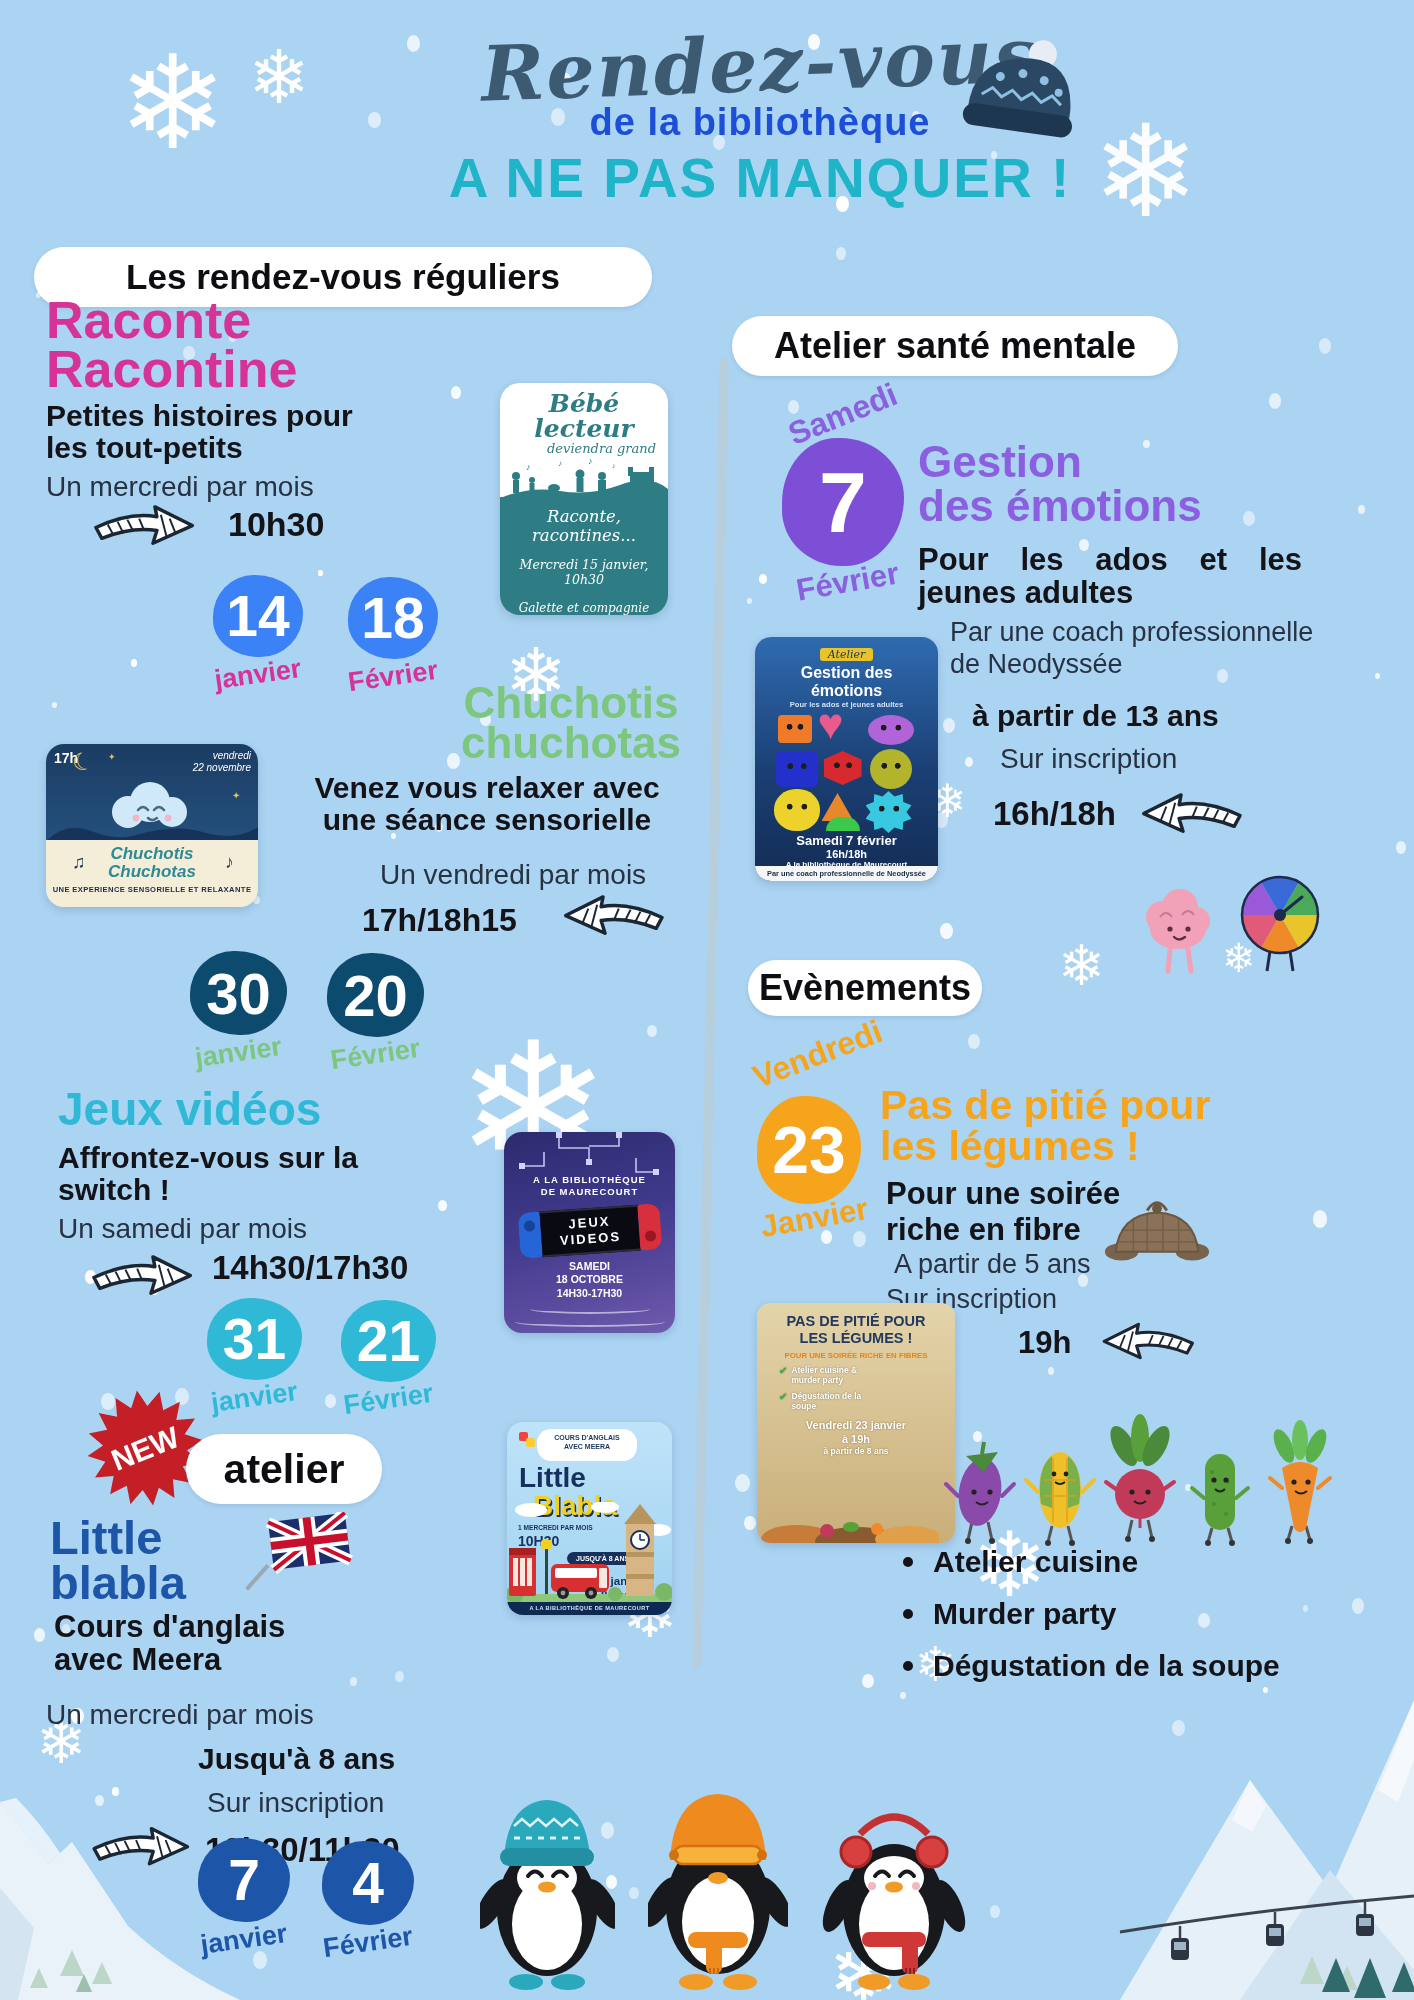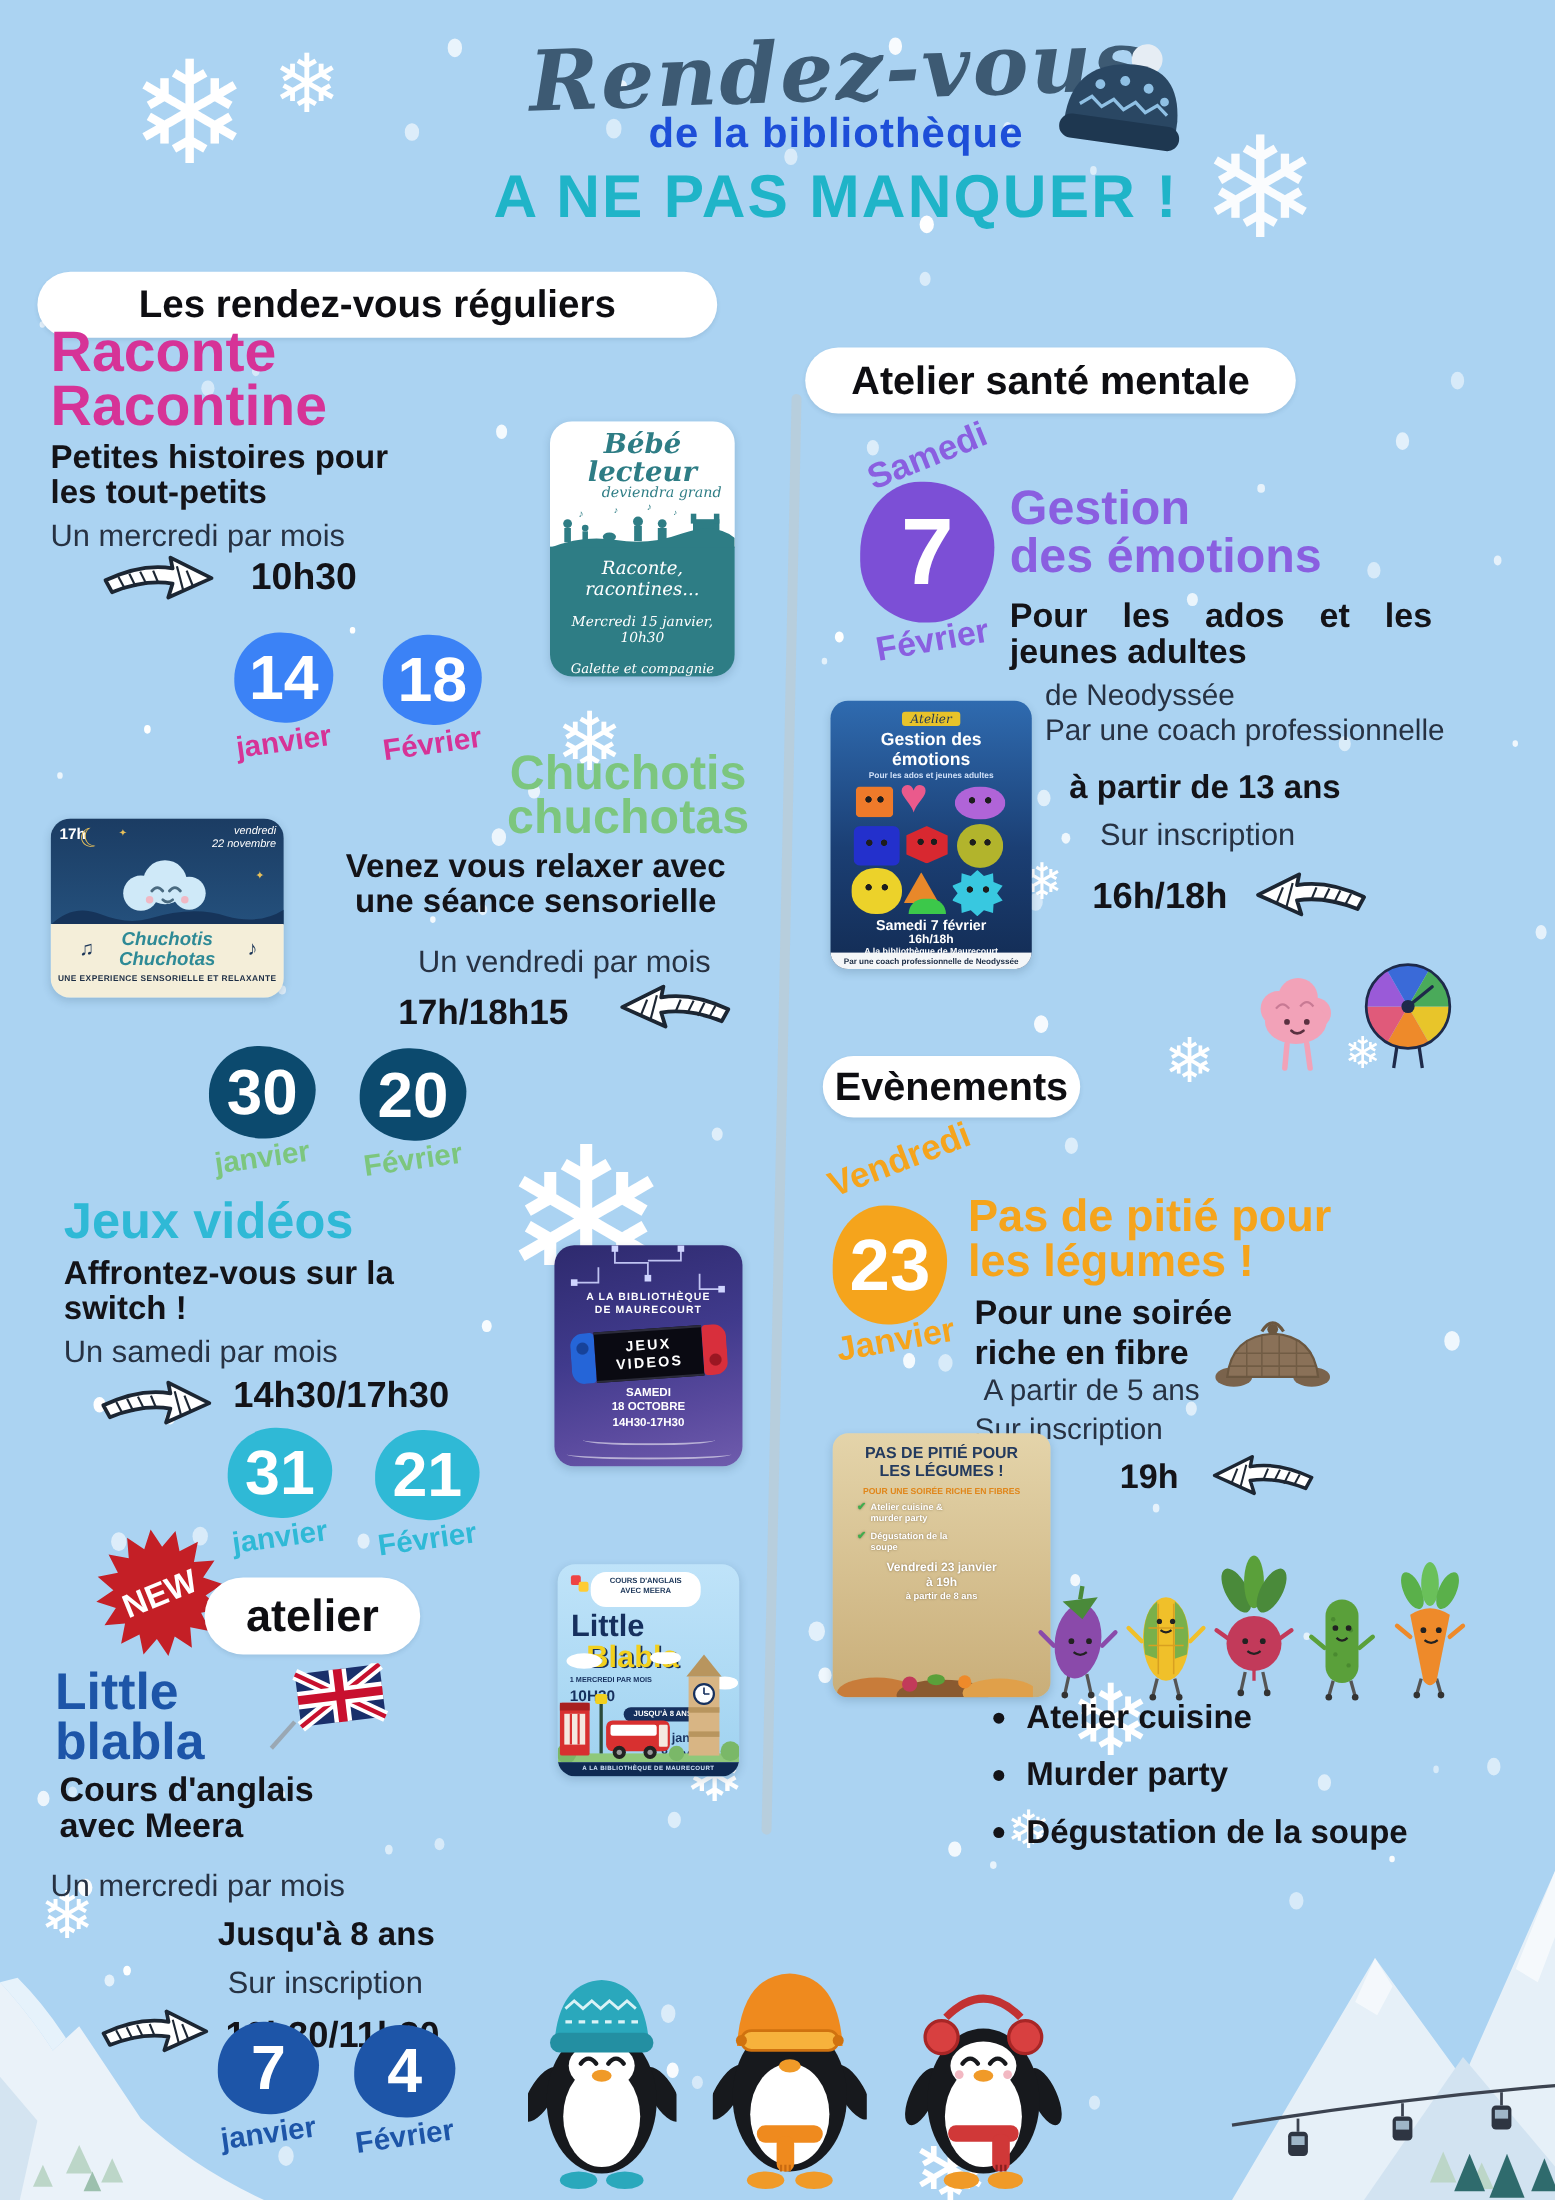--- a/index.html
+++ b/index.html
@@ -531,22 +531,22 @@
 
 <div class="bigtxt c-purple" style="left:918px;top:440px;font-size:44px;line-height:1;">
   <div>Gestion</div>
   <div>des émotions</div>
 </div>
 <div class="bigtxt" style="left:918px;top:543px;width:384px;font-size:31px;">
   <div class="just">Pour les ados et les</div>
   <div>jeunes adultes</div>
 </div>
 <div class="reg" style="left:950px;top:616px;font-size:27px;">
+  <div>Par une coach professionnelle</div>
   <div>de Neodyssée</div>
-  <div>Par une coach professionnelle</div>
 </div>
 <div class="bigtxt" style="left:972px;top:700px;font-size:30px;">à partir de 13 ans</div>
 <div class="reg" style="left:1000px;top:742px;font-size:28px;">Sur inscription</div>
 <div class="bigtxt" style="left:993px;top:796px;font-size:33px;">16h/18h</div>
 <svg class="arrow flip" style="left:1126px;top:786px;" width="118" height="63">
     <use href="#doodle-arrow"></use>
   </svg>
 
 <div class="card gcard" style="left:755px;top:637px;width:167px;height:237px;border-radius:16px;">
   <span class="gtag">Atelier</span>

